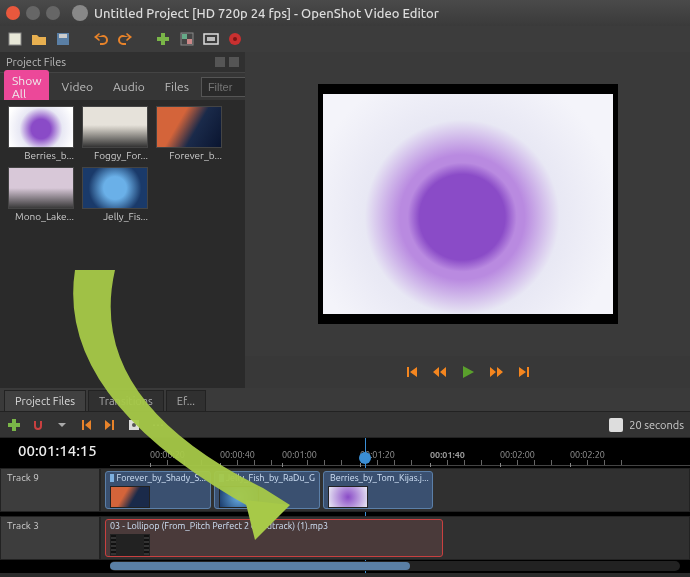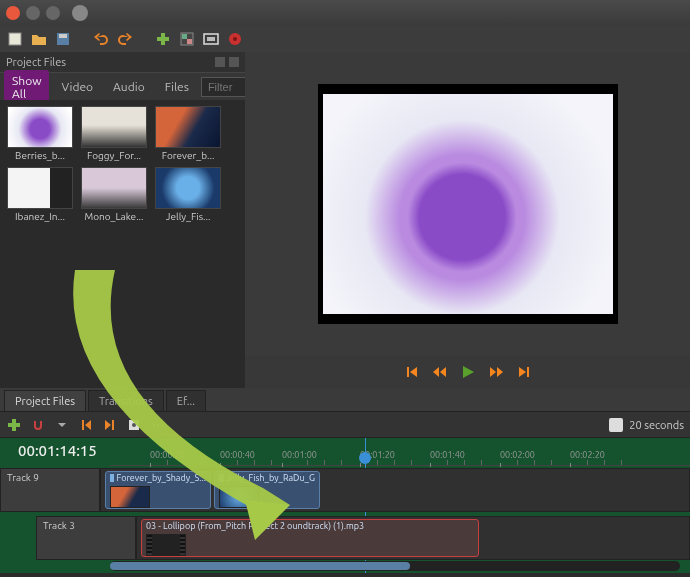--- a/index.html
+++ b/index.html
@@ -14,25 +14,25 @@
   .tb-icon { width: 18px; height: 18px; display: flex; align-items: center; justify-content: center; cursor: pointer; }
   .tb-sep { width: 8px; }
   .panels { display: flex; height: 336px; }
   .left-panel { width: 245px; background: #383838; display: flex; flex-direction: column; }
   .right-panel { flex: 1; background: #383838; display: flex; flex-direction: column; }
   .panel-header { height: 20px; background: #303030; padding: 2px 6px; font-size: 11px; color: #bbb; display: flex; align-items: center; justify-content: space-between; }
   .panel-header-right { display: flex; gap: 4px; }
   .ph-btn { width: 10px; height: 10px; background: #555; }
   .filter-bar { height: 28px; background: #363636; display: flex; align-items: center; padding: 2px 4px; gap: 4px; border-top: 1px solid #444; }
   .filter-tab { padding: 4px 8px; color: #bbb; cursor: pointer; font-size: 12px; border-radius: 3px; }
-  .filter-tab.active { background: #701a75; color: #eee; }
+  .filter-tab.active { background: #ec4899; color: #eee; }
   .filter-input { background: #2a2a2a; border: 1px solid #555; color: #888; padding: 2px 6px; font-size: 11px; width: 48px; height: 20px; }
   .brush-icon { width: 16px; height: 16px; }
   .files-grid { flex: 1; background: #2a2a2a; padding: 6px; display: flex; flex-wrap: wrap; gap: 6px; align-content: flex-start; overflow: hidden; }
-  .file-item { width: 68px; display: flex; flex-direction: column; align-items: center; }
+  .file-item { width: 68px; display: flex; flex-direction: column; align-items: flex-end; }
   .file-thumb { width: 66px; height: 42px; border: 1px solid #444; }
   .file-thumb.film { position: relative; }
   .file-thumb.film::before, .file-thumb.film::after { content:""; position:absolute;top:0;bottom:0;width:8px;background:repeating-linear-gradient(#111 0 3px,#333 3px 6px); }
   .file-thumb.film::before{left:0;} .file-thumb.film::after{right:0;}
   .file-label { font-size: 10px; color: #ccc; margin-top: 2px; white-space: nowrap; overflow: hidden; text-overflow: ellipsis; max-width: 66px; text-align: center; }
   .file-item.selected .file-thumb { border: 1px solid #5b9bd5; }
   .file-item.selected .file-label { background: #3b6ea5; color: #fff; padding: 0 2px; border-radius: 2px; }
   .preview-body { flex: 1; display: flex; align-items: center; justify-content: center; background: #3a3a3a; }
   .preview-frame { width: 300px; height: 240px; background: #000; display:flex;align-items:center;justify-content:center;}
   .preview-img { width: 290px; height: 220px; background: radial-gradient(circle at 48% 56%, #8a4bc7 0 22%, #b98ae0 28% 32%, #e8e8f4 50%, #f4f4fa 80%); }
@@ -40,21 +40,21 @@
   .tr-btn { width:18px;height:18px;cursor:pointer; display:flex;align-items:center;justify-content:center;}
   .tr-btn svg { fill:#f5861f; }
   .tr-btn.play svg { fill:#5aa02c; }
   .tabs-bar { height: 24px; background:#3a3a3a; display:flex; align-items:flex-end; padding:0 4px; gap:2px; border-bottom:1px solid #222;}
   .tab { padding:4px 10px; font-size:11px; color:#aaa; background:#303030; border:1px solid #222; border-bottom:none; cursor:pointer;}
   .tab.active { background:#404040; color:#ddd; }
   .timeline-toolbar { height:26px; background:#333; display:flex; align-items:center; padding:0 6px; gap:8px; border-bottom:1px solid #222;}
   .tl-icon { width:16px;height:16px;cursor:pointer;display:flex;align-items:center;justify-content:center;}
   .tl-right { margin-left:auto; display:flex;align-items:center;gap:6px;color:#ccc;font-size:11px;}
   .zoom-icon{width:14px;height:14px;background:#ddd;border-radius:2px;}
-  .timeline { position:relative; background:#14532d; height:135px; overflow:hidden;}
+  .timeline { position:relative; background:#000000; height:135px; overflow:hidden;}
   .timecode { position:absolute; left:18px; top:4px; font-size:15px; color:#eee; font-weight:500;}
   .ruler { position:absolute; left:110px; right:0; top:0; height:28px; border-bottom:1px solid #444;}
   .ruler-tick { position:absolute; top:12px; font-size:9px; color:#999; }
   .ruler-tick::before{content:"";position:absolute;left:0;top:13px;width:1px;height:4px;background:#888;}
   .ruler-minor { position:absolute;top:22px;width:1px;height:5px;background:#666;}
   .playhead { position:absolute; top:0; bottom:0; width:1px; background:#3b8fd6;}
   .playhead::before{content:"";position:absolute;top:14px;left:-6px;width:12px;height:12px;background:#3b8fd6;border-radius:50%;}
   .track { position:absolute; left:0; right:0; height:44px; display:flex;}
   .track-head { width:100px; background:#3d3d3d; border:1px solid #222; padding:3px 6px; font-size:10px; color:#ccc;}
   .track-lane { position:relative; flex:1; background:#303030; border:1px solid #222;}
@@ -71,20 +71,21 @@
   .arrow-overlay { position:absolute; pointer-events:none; z-index:100;}
 </style>
 </head>
 <body>
 
 <div class="titlebar">
   <span class="win-btn win-close"></span>
   <span class="win-btn win-min"></span>
   <span class="win-btn win-max"></span>
   <span class="app-icon"></span>
+  <span class="title-text">Untitled Project [HD 720p 24 fps] - OpenShot Video Editor</span>
 </div>
 
 <div class="toolbar">
   <span class="tb-icon">
       <svg width="16" height="16">
         <rect x="2" y="2" width="12" height="12" fill="#e8e8d8" stroke="#888"></rect>
       </svg>
     </span>
   <span class="tb-icon">
       <svg width="16" height="16">
@@ -160,24 +161,20 @@
           <div class="file-thumb" style="background: radial-gradient(circle at 50% 55%, rgb(138, 75, 199) 0px, rgb(138, 75, 199) 25%, rgb(232, 232, 244) 55%, rgb(255, 255, 255) 90%);"></div>
           <div class="file-label">Berries_b...</div>
         </div>
         <div class="file-item">
           <div class="file-thumb" style="background: linear-gradient(rgb(230, 226, 218) 0px, rgb(230, 226, 218) 45%, rgb(201, 197, 189) 55%, rgb(51, 51, 51) 100%);"></div>
           <div class="file-label">Foggy_For...</div>
         </div>
         <div class="file-item">
           <div class="file-thumb" style="background: linear-gradient(120deg, rgb(212, 100, 58) 0px, rgb(212, 100, 58) 35%, rgb(26, 42, 74) 60%, rgb(10, 21, 48) 100%);"></div>
           <div class="file-label">Forever_b...</div>
-        </div>
-        <div class="file-item">
-          <div class="file-thumb" style="background: linear-gradient(90deg, rgb(244, 244, 244) 0px, rgb(244, 244, 244) 65%, rgb(34, 34, 34) 65%, rgb(34, 34, 34) 100%);"></div>
-          <div class="file-label">Ibanez_In...</div>
         </div>
         <div class="file-item">
           <div class="file-thumb" style="background: linear-gradient(rgb(216, 200, 216) 0px, rgb(216, 200, 216) 50%, rgb(58, 58, 58) 100%);"></div>
           <div class="file-label">Mono_Lake...</div>
         </div>
         <div class="file-item">
           <div class="file-thumb" style="background: radial-gradient(circle, rgb(106, 176, 232) 0px, rgb(106, 176, 232) 30%, rgb(26, 58, 106) 70%);"></div>
           <div class="file-label">Jelly_Fis...</div>
         </div>
       </div>
@@ -276,21 +273,21 @@
       <div class="ruler-minor" style="left: 144px;"></div>
       <div class="ruler-minor" style="left: 161px;"></div>
       <div class="ruler-tick" style="left: 172px;">00:01:00</div>
       <div class="ruler-minor" style="left: 197px;"></div>
       <div class="ruler-minor" style="left: 214px;"></div>
       <div class="ruler-minor" style="left: 231px;"></div>
       <div class="ruler-tick" style="left: 250px;">00:01:20</div>
       <div class="ruler-minor" style="left: 267px;"></div>
       <div class="ruler-minor" style="left: 284px;"></div>
       <div class="ruler-minor" style="left: 301px;"></div>
-      <div class="ruler-tick" style="left: 320px;">00:01:40</div>
+      <div class="ruler-tick" style="left: 320px; font-weight: bold;">00:01:40</div>
       <div class="ruler-minor" style="left: 337px;"></div>
       <div class="ruler-minor" style="left: 354px;"></div>
       <div class="ruler-minor" style="left: 371px;"></div>
       <div class="ruler-tick" style="left: 390px;">00:02:00</div>
       <div class="ruler-minor" style="left: 407px;"></div>
       <div class="ruler-minor" style="left: 424px;"></div>
       <div class="ruler-minor" style="left: 441px;"></div>
       <div class="ruler-tick" style="left: 460px;">00:02:20</div>
       <div class="ruler-minor" style="left: 477px;"></div>
       <div class="ruler-minor" style="left: 494px;"></div>
@@ -308,24 +305,31 @@
           </div>
         <div class="clip-thumb" style="background:linear-gradient(120deg,#d4643a 0 35%,#1a2a4a 60%);"></div>
       </div>
       <div class="clip" style="left:113px;width:106px;">
         <div class="clip-title">
             <span class="clip-marker"></span>
             <span>Jelly_Fish_by_RaDu_G</span>
           </div>
         <div class="clip-thumb" style="background:radial-gradient(circle,#6ab0e8,#1a3a6a);"></div>
       </div>
-    </div>
-  </div>
-
-  <div class="track" style="top:78px;margin-left:36px;">
+      <div class="clip" style="left:222px;width:110px;">
+        <div class="clip-title">
+            <span class="clip-marker"></span>
+            <span>Berries_by_Tom_Kijas.j...</span>
+          </div>
+        <div class="clip-thumb" style="background:radial-gradient(circle,#8a4bc7,#e8e8f4);"></div>
+      </div>
+    </div>
+  </div>
+
+  <div class="track" style="top:78px;">
     <div class="track-head"><span>Track 3</span></div>
     <div class="track-lane">
       <div class="clip audio drop" style="left:4px;width:338px;">
         <div class="clip-title">
             <span>03 - Lollipop (From_Pitch Perfect 2   oundtrack) (1).mp3</span>
           </div>
         <div class="clip-thumb"></div>
       </div>
     </div>
   </div>

